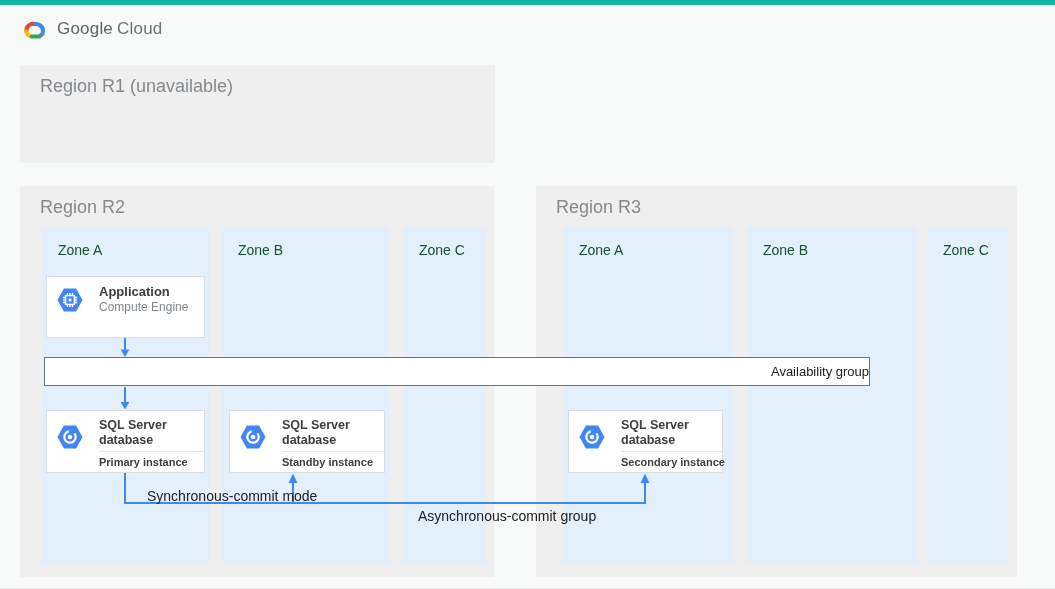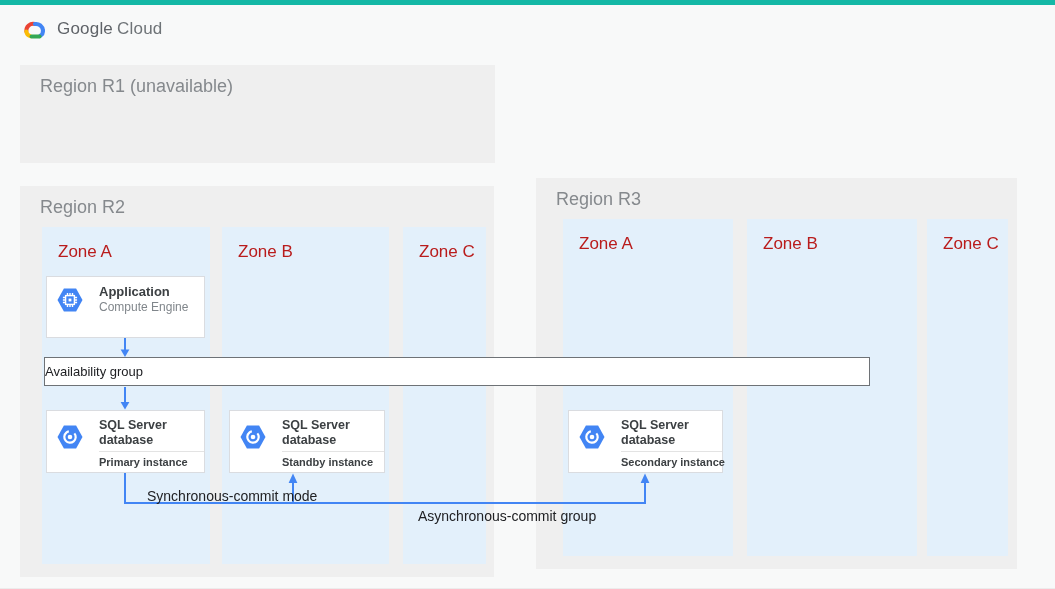--- a/index.html
+++ b/index.html
@@ -19,40 +19,40 @@
   .header{position:absolute;left:20px;top:10px;height:28px;display:flex;align-items:center;background:transparent;}
   .logo-svg{display:block;}
   .brand{margin-left:8px;font-size:17px;letter-spacing:.2px;}
   .brand .g{color:#5f6368;}
   .brand .c{color:#6e7377;margin-left:4px;font-weight:300;}
   
   .region{position:absolute;background:#efefef;}
   .region-label{position:absolute;left:20px;top:11px;font-size:18px;color:#85898d;text-align:right;}
   #region-r1{left:20px;top:60px;width:475px;height:98px;}
   #region-r2{left:20px;top:181px;width:474px;height:391px;}
-  #region-r3{left:536px;top:173px;width:481px;height:391px;}
+  #region-r3{left:536px;top:181px;width:481px;height:391px;}
   
   .zone{position:absolute;top:41px;height:337px;background:#e3f0fb;}
-  .zone-label{position:absolute;left:16px;top:15px;font-size:17px;color:#b91c1c;}
+  .zone-label{position:absolute;left:16px;top:15px;font-size:14px;color:#14532d;}
   #zone-r2-a{left:22px;width:168px;}
   #zone-r2-b{left:202px;width:167px;}
   #zone-r2-c{left:383px;width:83px;}
   #zone-r3-a{left:27px;width:170px;}
   #zone-r3-b{left:211px;width:170px;}
   #zone-r3-c{left:391px;width:81px;}
   
   #arrows{position:absolute;left:0;top:0;z-index:2;pointer-events:none;}
   
   .node{position:absolute;background:#fff;border:1px solid #dadce0;z-index:3;box-sizing:border-box;}
   #app-box{left:46px;top:271px;width:159px;height:62px;}
   .app-icon{position:absolute;left:9px;top:9px;}
   .app-text{position:absolute;left:52px;top:6px;}
   .app-title{font-size:13px;font-weight:700;color:#3c4043;line-height:17px;}
   .app-sub{font-size:12px;color:#80868b;line-height:15px;}
-  #availability-bar{left:44px;top:352px;width:826px;height:29px;border:1.5px solid #6e7276;display:flex;align-items:center;justify-content:flex-start;}
+  #availability-bar{left:44px;top:352px;width:826px;height:29px;border:1.5px solid #6e7276;display:flex;align-items:center;justify-content:flex-end;}
   .availability-label{font-size:13px;color:#202124;}
   .sql-box{height:63px;top:405px;}
   #sql-primary{left:46px;width:159px;}
   #sql-standby{left:229px;width:156px;}
   #sql-secondary{left:568px;width:155px;}
   .sql-icon{position:absolute;left:9px;top:12px;}
   .sql-title{position:absolute;left:52px;top:7px;width:92px;font-size:12.5px;font-weight:700;color:#3c4043;line-height:15px;}
   .sql-divider{position:absolute;left:52px;right:0;top:40px;border-top:1px solid #e3e3e3;}
   .sql-instance{position:absolute;left:52px;top:45px;font-size:11px;font-weight:700;color:#3c4043;white-space:nowrap;}
   

